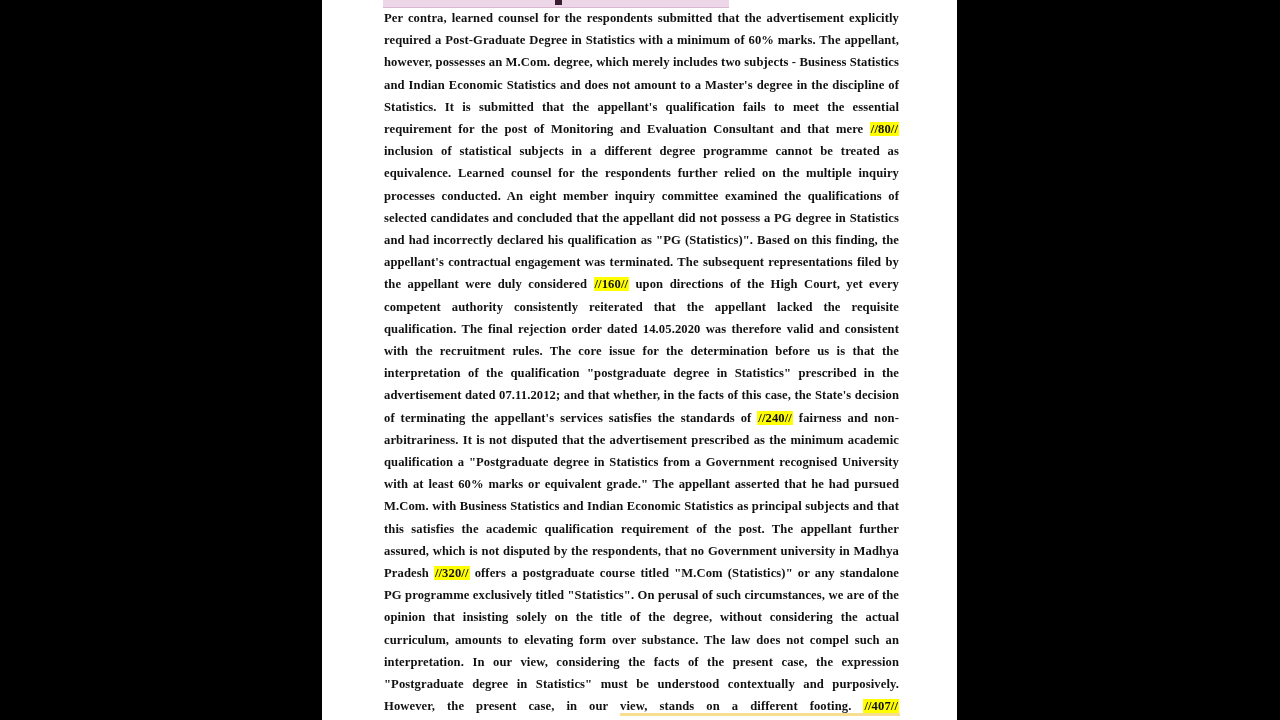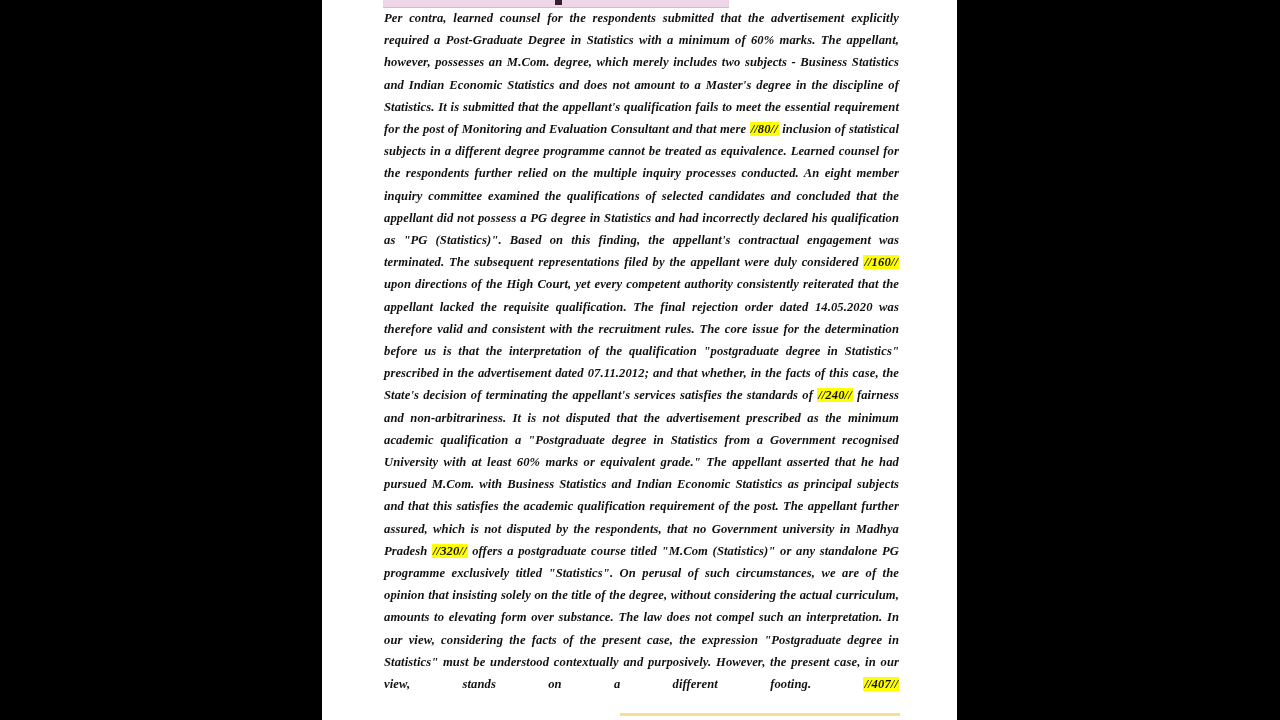--- a/index.html
+++ b/index.html
@@ -8,21 +8,20 @@
     background: #000000;
     width: 1280px;
     height: 720px;
     overflow: hidden;
   }
   #viewer {
     position: relative;
     width: 1280px;
     height: 720px;
     background: #000000;
-    font-style: italic;
   }
   #page {
     position: absolute;
     left: 322px;
     top: 0;
     width: 635px;
     height: 720px;
     background: #ffffff;
     overflow: hidden;
   }

